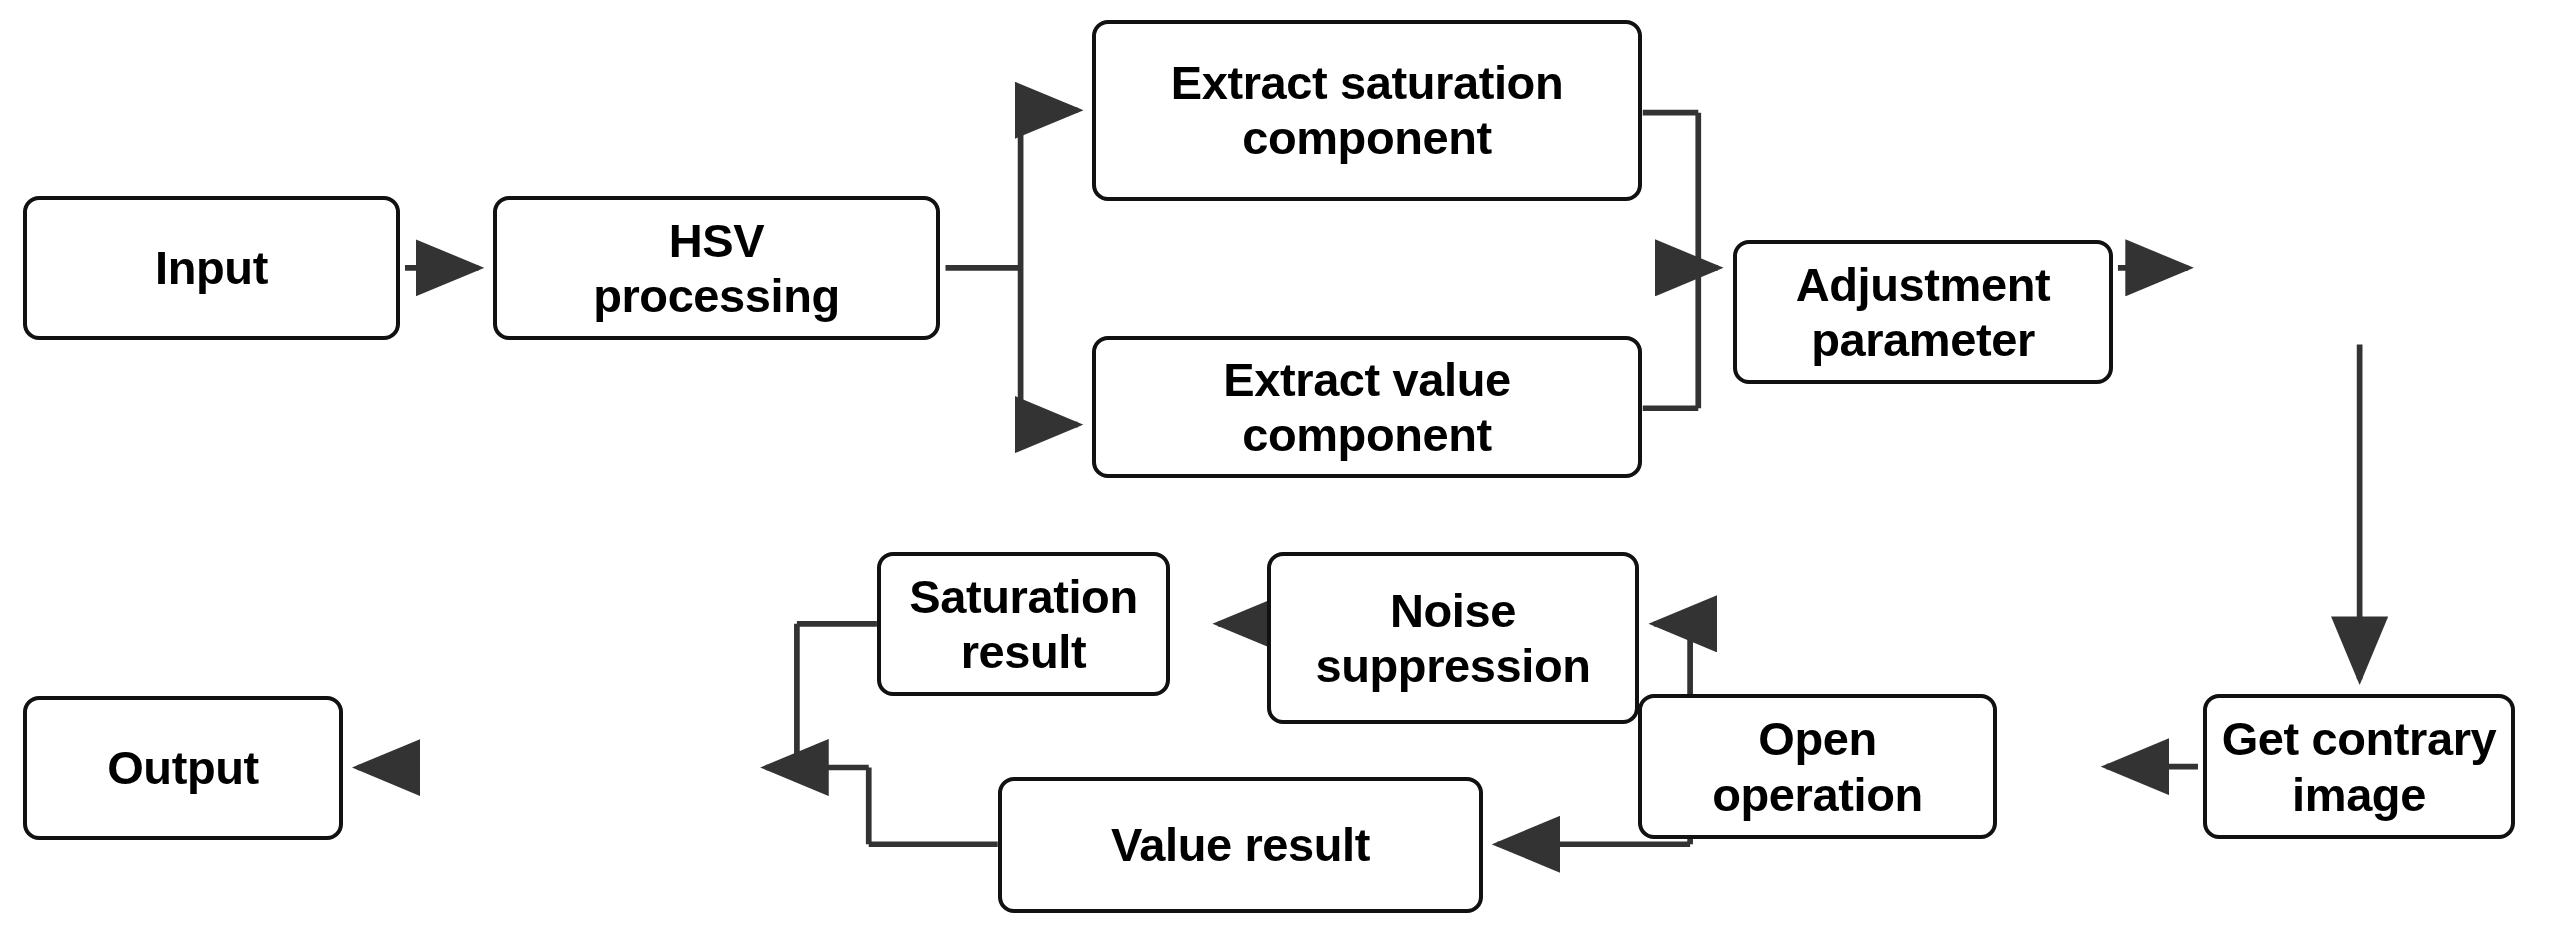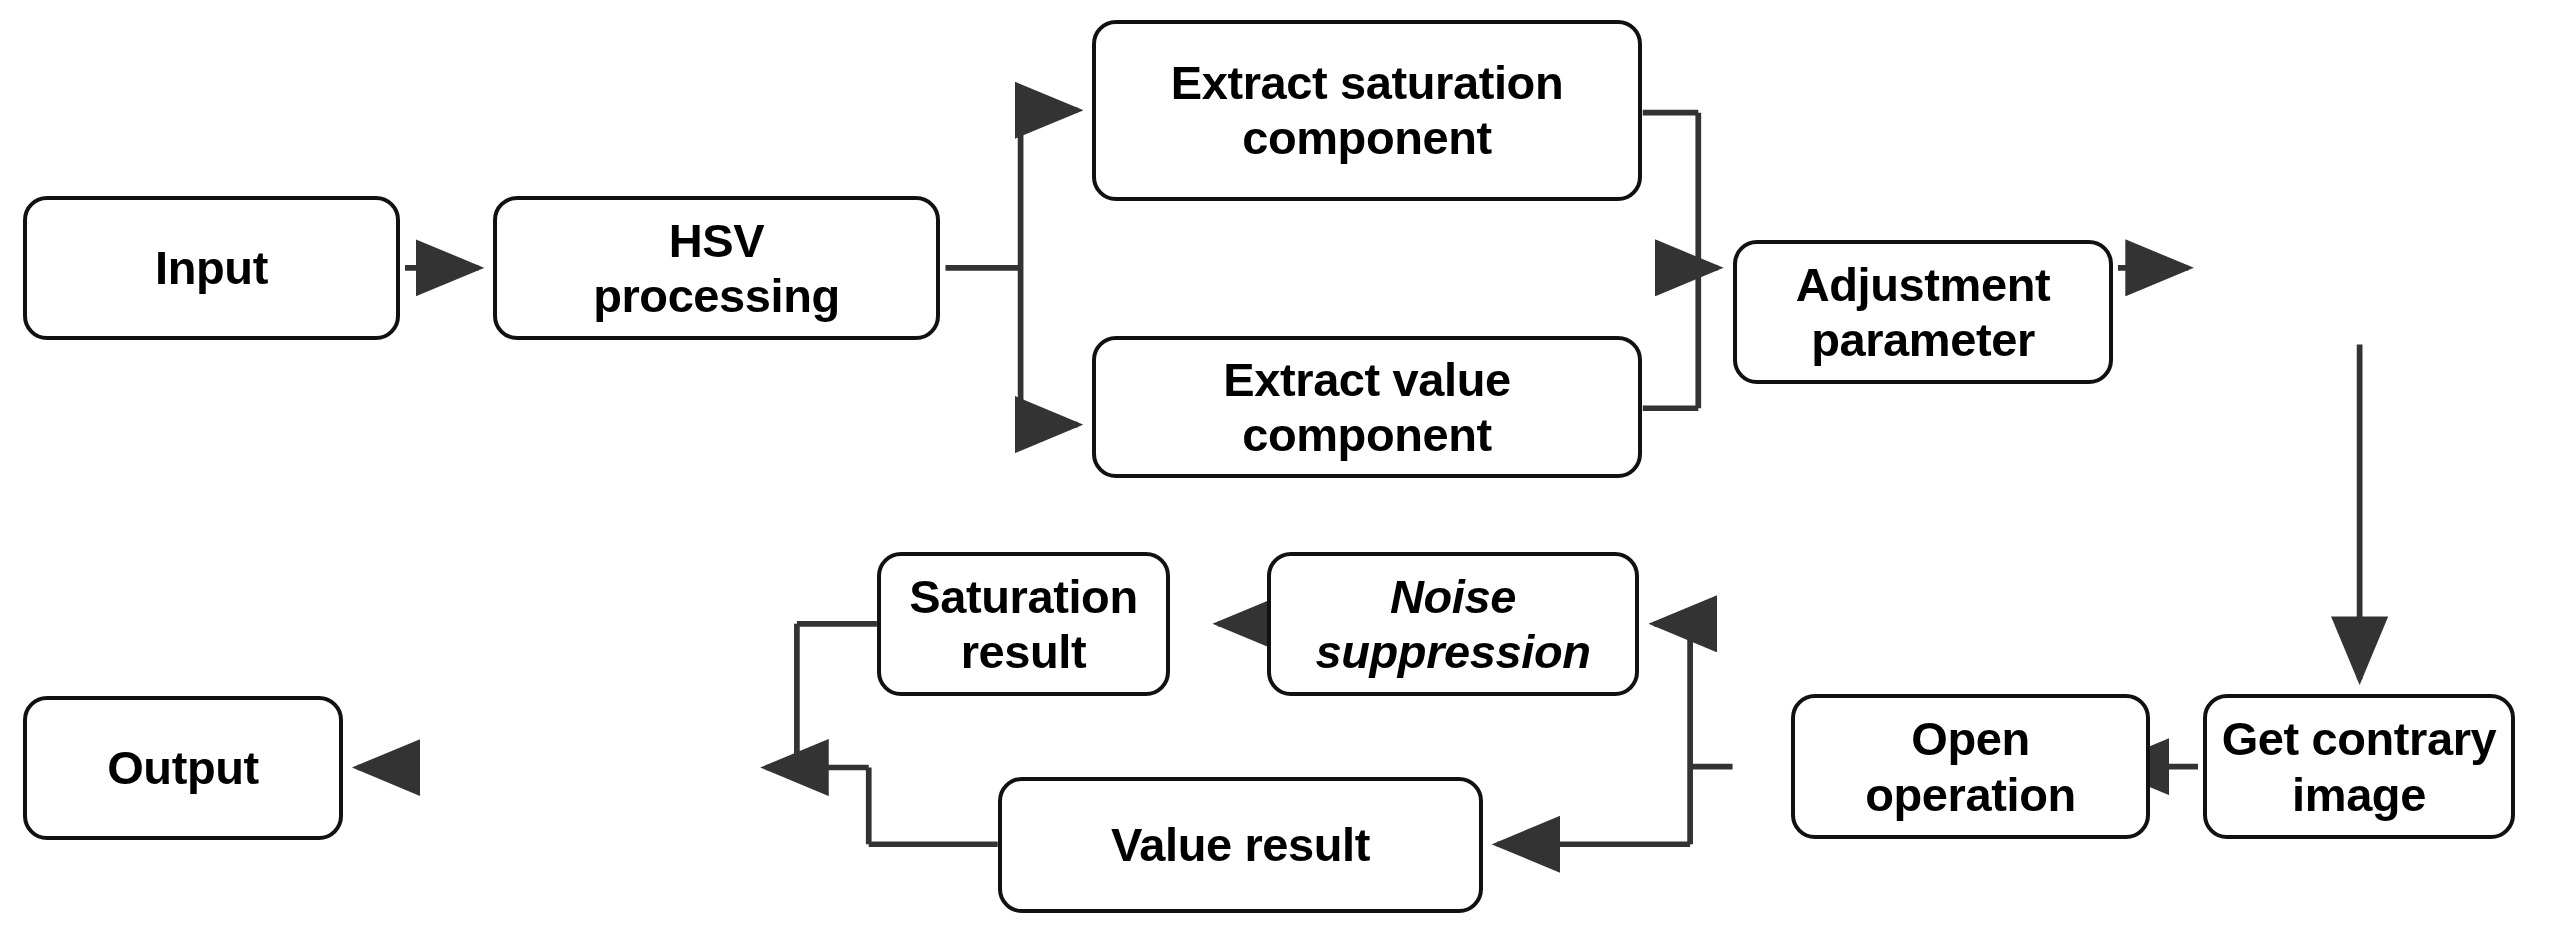--- a/index.html
+++ b/index.html
@@ -22,21 +22,21 @@
     top: 0;
     left: 0;
     width: 2576px;
     height: 930px;
   }
   .node-box {
     position: absolute;
     box-sizing: border-box;
     background: #ffffff;
     border: 4.9px solid #111111;
-    border-radius: 24px;
+    border-radius: 16px;
     display: flex;
     align-items: center;
     justify-content: center;
     text-align: center;
     z-index: 5;
   }
   .node-label {
     font-family: "Liberation Sans", sans-serif;
     font-weight: bold;
     font-size: 47px;
@@ -120,26 +120,26 @@
     <span class="node-label">Adjustment
 parameter</span>
   </div>
 
 
   <div class="node-box" style="left:2203px; top:694px; width:312px; height:145px;">
     <span class="node-label">Get contrary
 image</span>
   </div>
 
-  <div class="node-box" style="left:1791px; top:694px; width:359px; height:145px;">
+  <div class="node-box" style="left:1638px; top:694px; width:359px; height:145px;">
     <span class="node-label">Open
 operation</span>
   </div>
 
-  <div class="node-box" style="left:1267px; top:552px; width:372px; height:144px;font-style:italic;">
+  <div class="node-box" style="left:1267px; top:552px; width:372px; height:172px;">
     <span class="node-label">Noise
 suppression</span>
   </div>
 
   <div class="node-box" style="left:877px; top:552px; width:293px; height:144px;">
     <span class="node-label">Saturation
 result</span>
   </div>
 
   <div class="node-box" style="left:998px; top:777px; width:485px; height:136px;">

